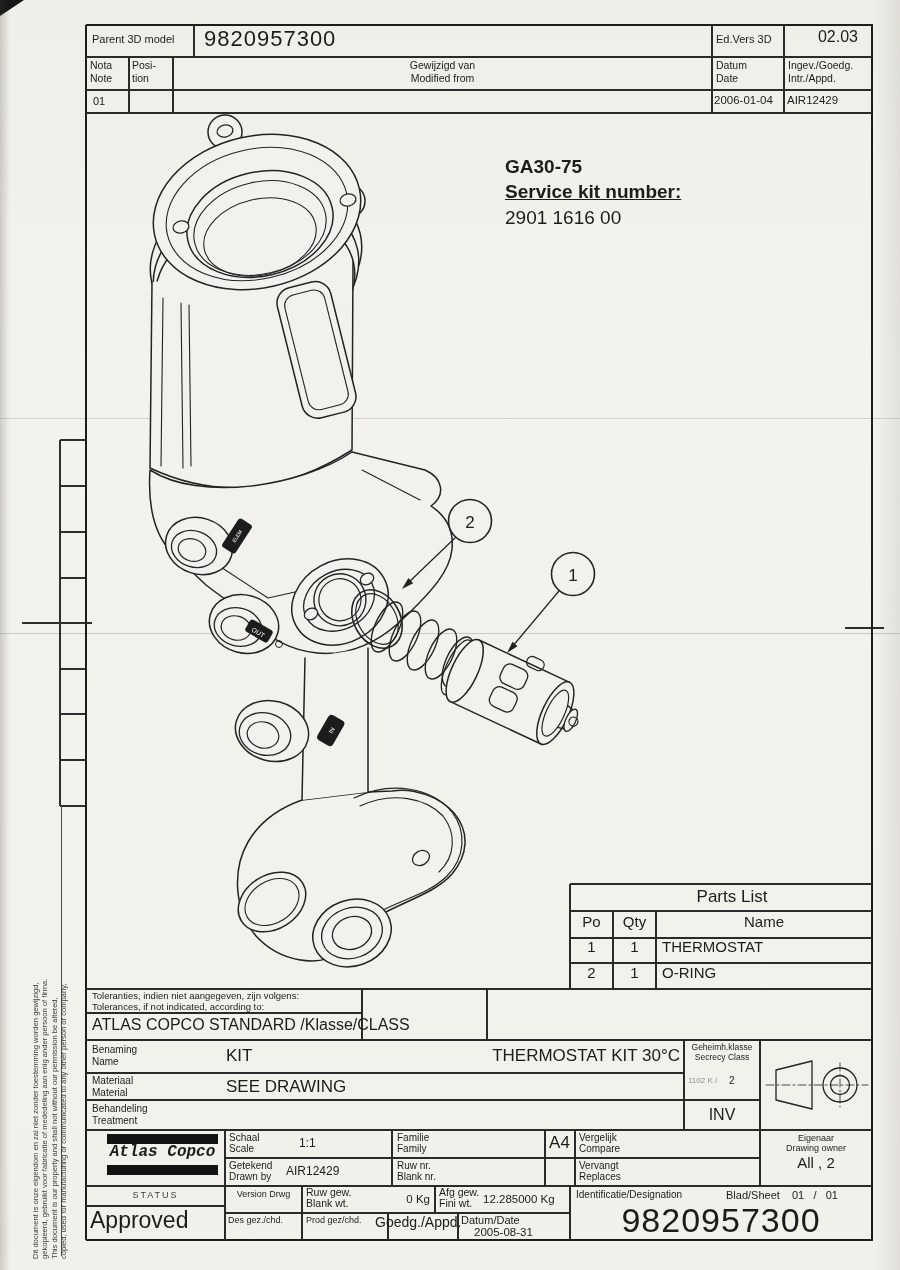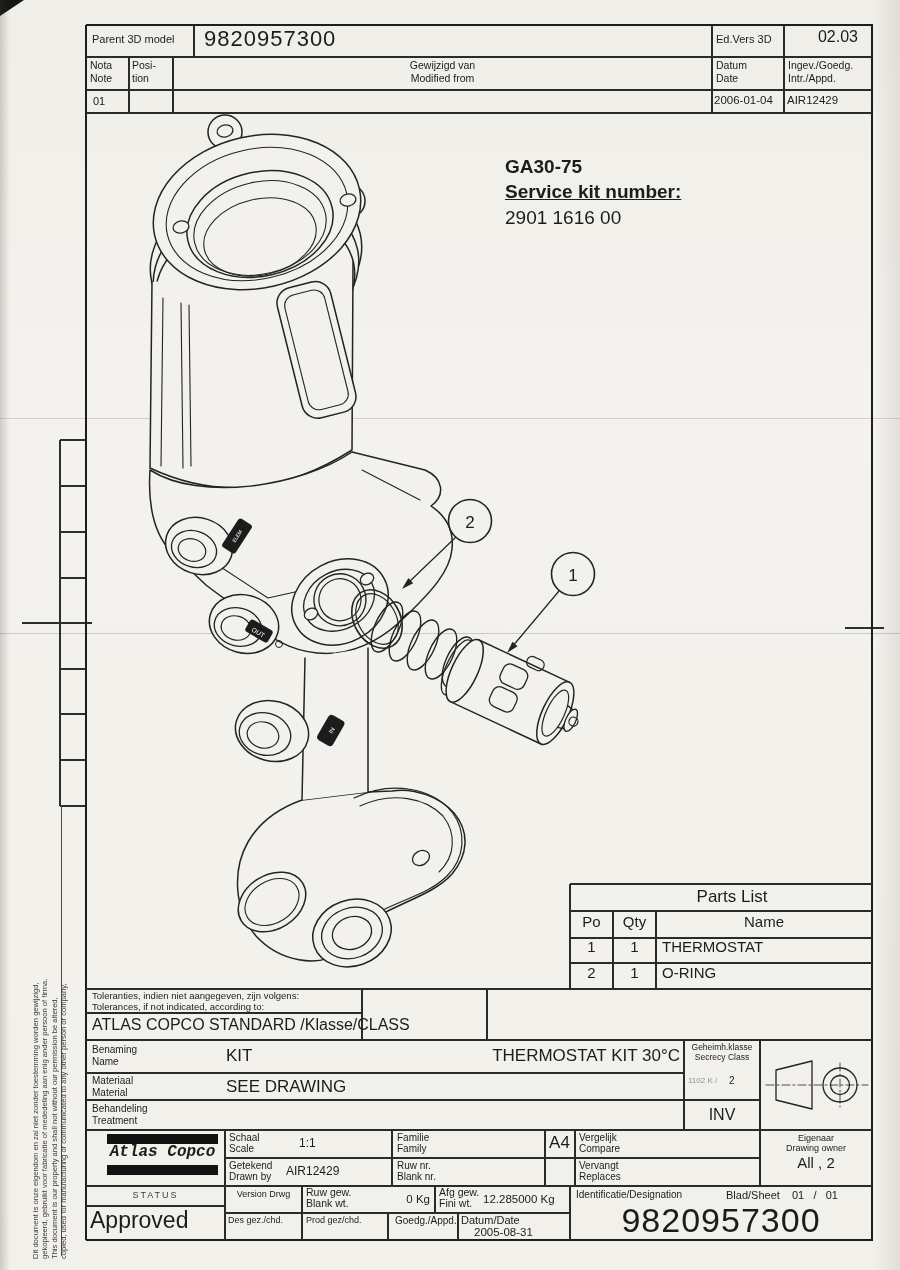--- a/index.html
+++ b/index.html
@@ -322,21 +322,21 @@
   <div class="t r" style="left:355px;top:1193px;width:75px;font-size:11.5px">0 Kg</div>
   <div class="t" style="left:439px;top:1187px;font-size:10.5px;line-height:11px">Afg gew.
 Fini wt.</div>
   <div class="t" style="left:483px;top:1193px;font-size:11.5px">12.285000 Kg</div>
   <div class="t" style="left:576px;top:1189px;font-size:10px">Identificatie/Designation</div>
   <div class="t" style="left:726px;top:1189px;font-size:11px">Blad/Sheet</div>
   <div class="t" style="left:792px;top:1189px;font-size:11px;white-space:pre">01   /   01</div>
   <div class="t c" style="left:570px;top:1201px;width:302px;font-size:34px;letter-spacing:1px">9820957300</div>
   <div class="t" style="left:228px;top:1215px;font-size:9px">Des gez./chd.</div>
   <div class="t" style="left:306px;top:1215px;font-size:9px">Prod gez/chd.</div>
-  <div class="t" style="left:395px;top:1215px;font-size:10px">Goedg./Appd.</div>
+  <div class="t" style="left:375px;top:1215px;font-size:14px">Goedg./Appd.</div>
   <div class="t" style="left:461px;top:1214px;font-size:11px">Datum/Date</div>
   <div class="t" style="left:474px;top:1226px;font-size:11.5px">2005-08-31</div>
 
   <div class="bar" style="left:107px;top:1134px;width:111px;height:10px"></div>
   <div class="t c logoTxt" style="left:103px;top:1144px;width:119px;font-size:16px">Atlas Copco</div>
   <div class="bar" style="left:107px;top:1165px;width:111px;height:10px"></div>
   <div class="t c status" style="left:86px;top:1190px;width:139px;font-size:9px">STATUS</div>
   <div class="t" style="left:90px;top:1208px;font-size:23px">Approved</div>
 
   <div class="disclaimer">

